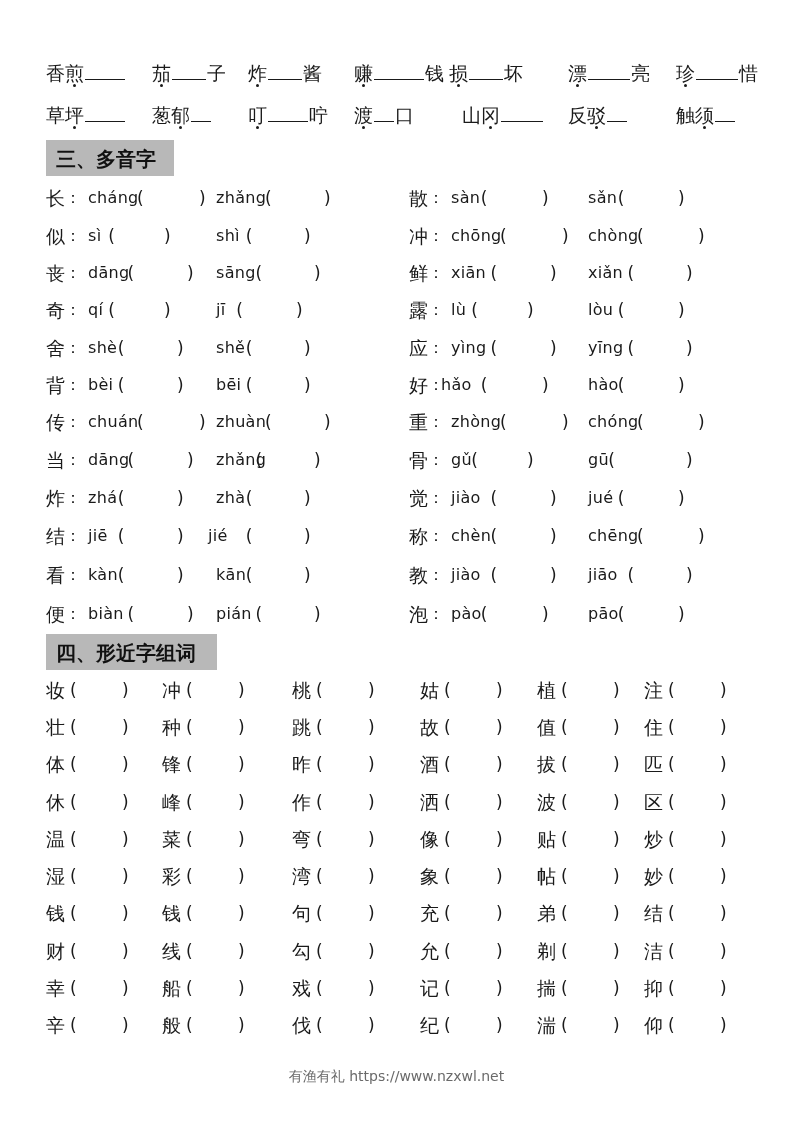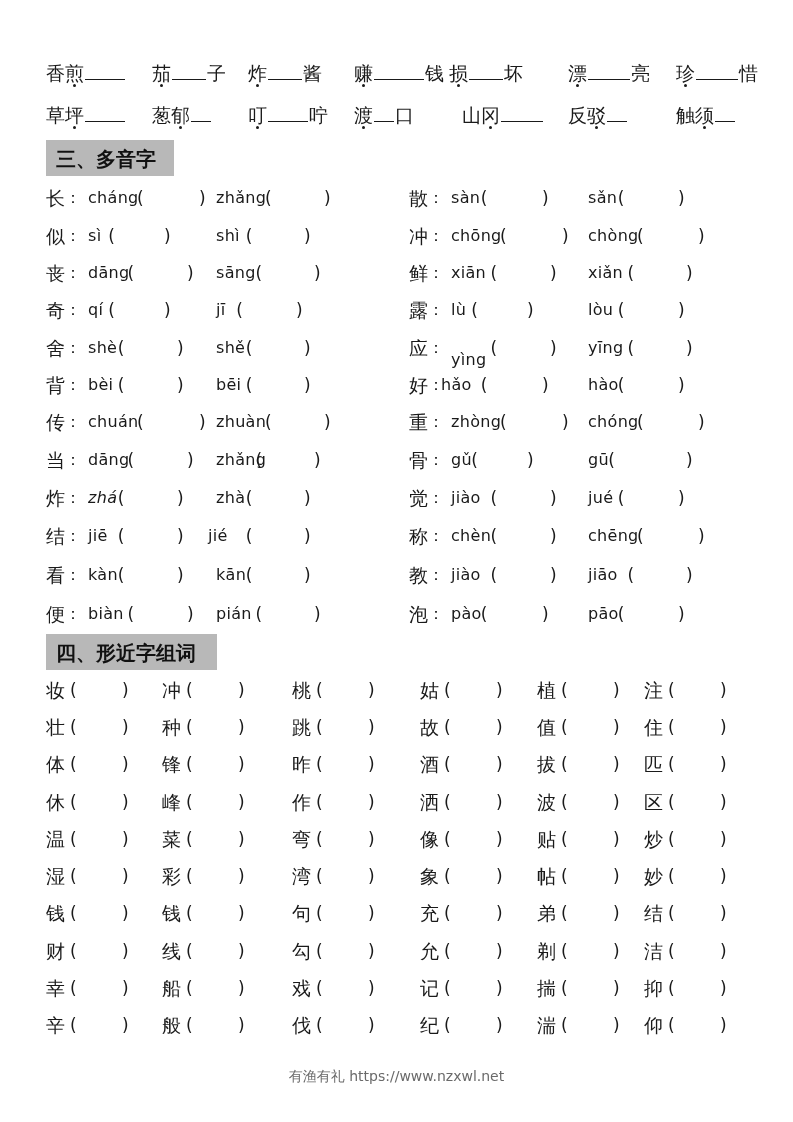--- a/index.html
+++ b/index.html
@@ -255,21 +255,21 @@
         <span class="paren" style="left: 88.4px; width: 30px; height: 24px;"></span>
         <span class="paren" style="left: 141px;">)</span>
         <span class="poly-reading" style="left: 170px;">zhǎng</span>
         <span class="paren" style="left: 209.4px;">(</span>
         <span class="paren" style="left: 216.4px; width: 30px; height: 24px;"></span>
         <span class="paren" style="left: 268px;">)</span>
       </div>
       <div class="poly-row" style="top: 484px; left: 46px; width: 340px;">
         <span class="poly-char" style="left: 0px;">炸</span>
         <span class="poly-colon" style="left: 19px; font-size: 16px;">：</span>
-        <span class="poly-reading" style="left: 42px; font-style: italic;">zhá</span>
+        <span class="poly-reading" style="left: 42px;">zhá</span>
         <span class="paren" style="left: 71.8px;">(</span>
         <span class="paren" style="left: 78.8px; width: 30px; height: 24px;"></span>
         <span class="paren" style="left: 131px;">)</span>
         <span class="poly-reading" style="left: 170px;">zhà</span>
         <span class="paren" style="left: 199.8px;">(</span>
         <span class="paren" style="left: 206.8px; width: 30px; height: 24px;"></span>
         <span class="paren" style="left: 258px;">)</span>
       </div>
       <div class="poly-row" style="top: 522px; left: 46px; width: 340px;">
         <span class="poly-char" style="left: 0px;">结</span>
@@ -351,21 +351,21 @@
         <span class="paren" style="left: 69.2px; width: 30px; height: 24px;"></span>
         <span class="paren" style="left: 118px;">)</span>
         <span class="poly-reading" style="left: 179px;">lòu</span>
         <span class="paren" style="left: 208.8px;">(</span>
         <span class="paren" style="left: 215.8px; width: 30px; height: 24px;"></span>
         <span class="paren" style="left: 269px;">)</span>
       </div>
       <div class="poly-row" style="top: 334px; left: 409px; width: 340px;">
         <span class="poly-char" style="left: 0px;">应</span>
         <span class="poly-colon" style="left: 19px; font-size: 16px;">：</span>
-        <span class="poly-reading" style="left: 42px; margin-top: 12px;">yìng</span>
+        <span class="poly-reading" style="left: 42px;">yìng</span>
         <span class="paren" style="left: 81.4px;">(</span>
         <span class="paren" style="left: 88.4px; width: 30px; height: 24px;"></span>
         <span class="paren" style="left: 141px;">)</span>
         <span class="poly-reading" style="left: 179px;">yīng</span>
         <span class="paren" style="left: 218.4px;">(</span>
         <span class="paren" style="left: 225.4px; width: 30px; height: 24px;"></span>
         <span class="paren" style="left: 277px;">)</span>
       </div>
       <div class="poly-row" style="top: 371px; left: 409px; width: 340px;">
         <span class="poly-char" style="left: 0px;">好</span>

